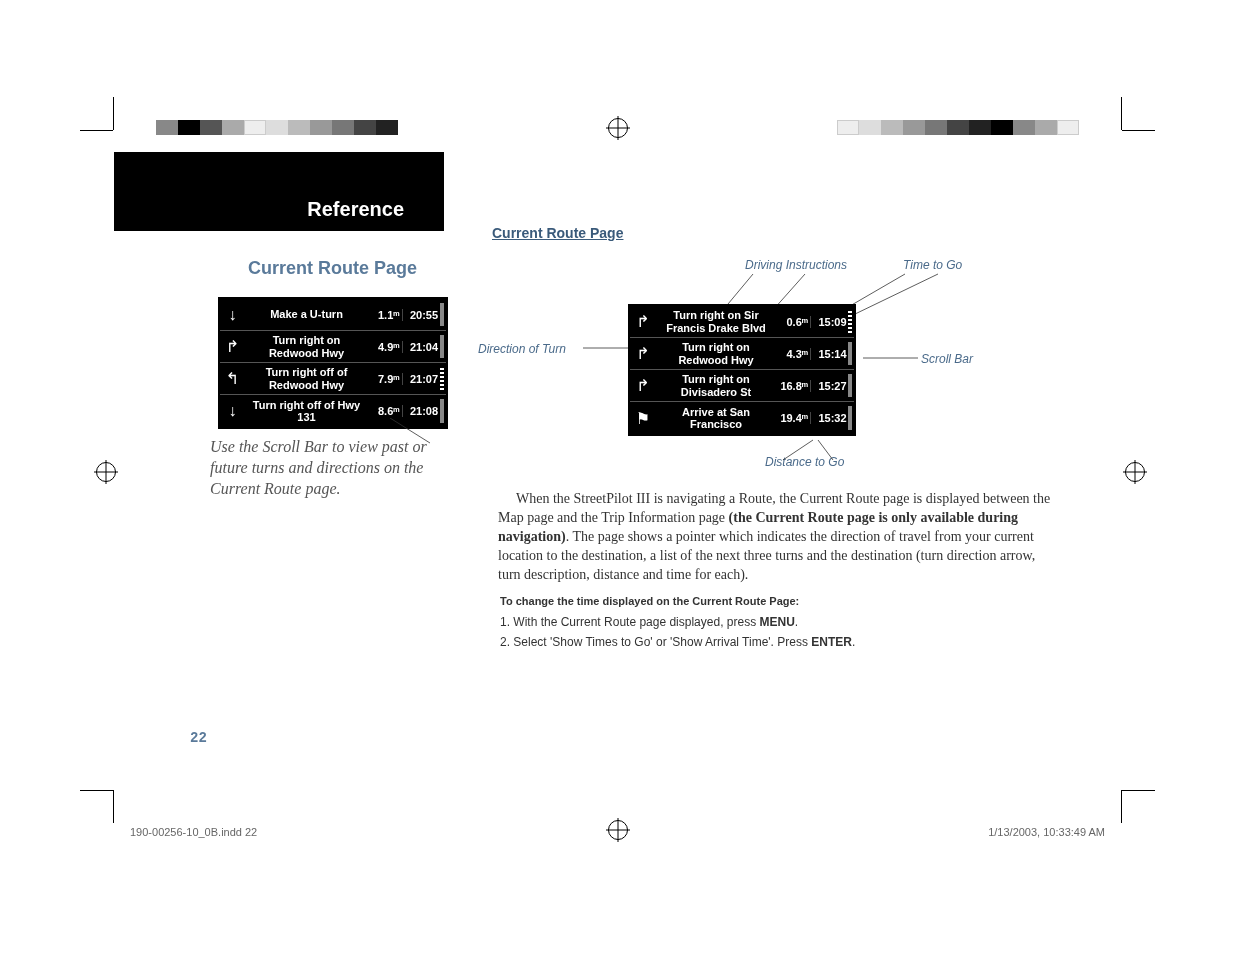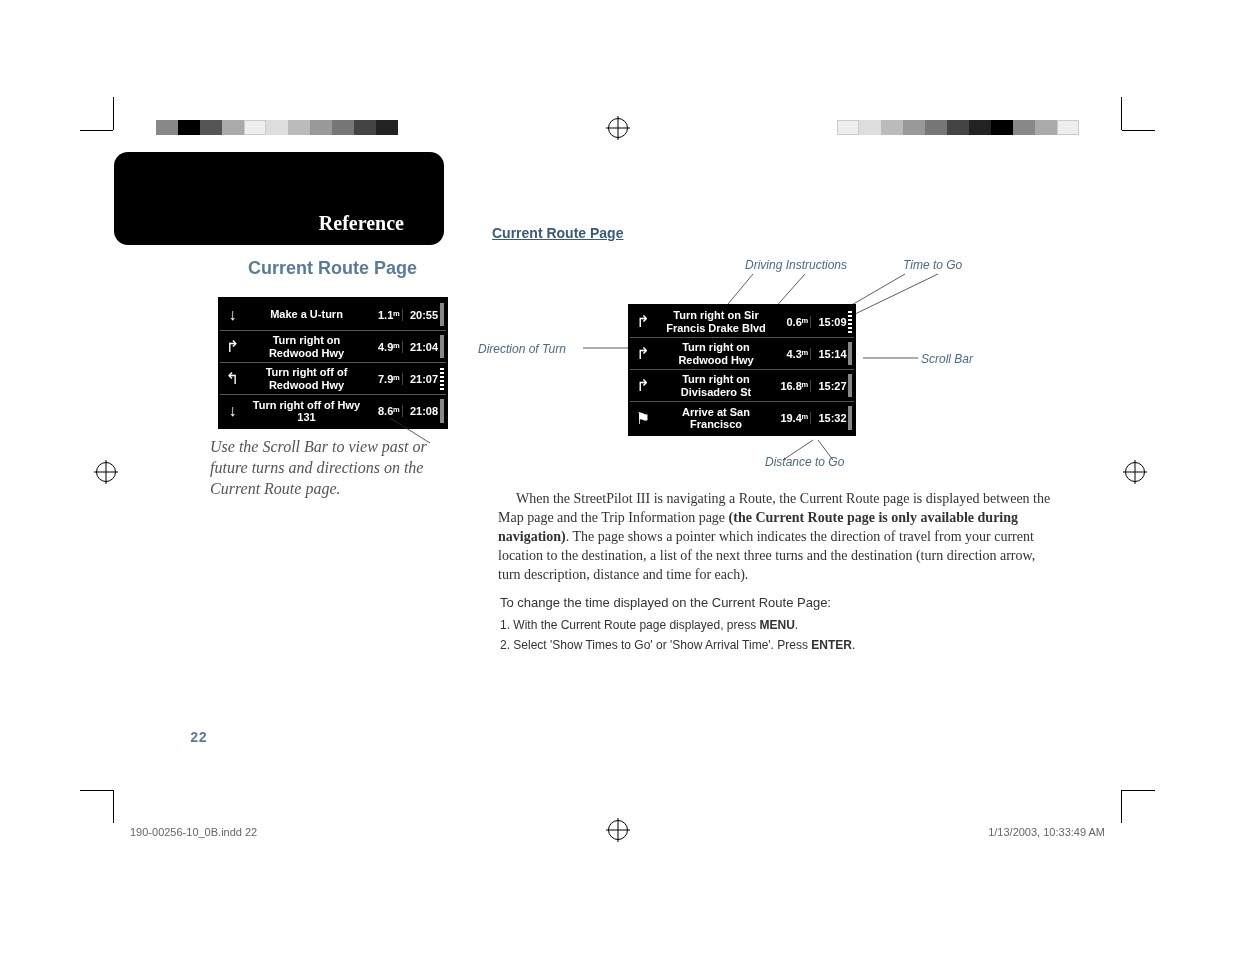--- a/index.html
+++ b/index.html
@@ -50,29 +50,28 @@
   .sw.c3 { background: #555; } .sw.c4 { background: #aaa; }
   .sw.c5 { background: #eee; border:1px solid #ccc; } .sw.c6 { background: #ddd; }
   .sw.c7 { background: #bbb; } .sw.c8 { background: #999; }
   .sw.c9 { background: #777; } .sw.c10 { background: #444; }
   .sw.c11 { background: #222; }
 
   
   .blackband {
     position: absolute;
     left: 114px; top: 152px;
-    width: 330px; height: 93px;
+    width: 330px; height: 79px;
     background: #000;
     color: #fff;
     display: flex;
     align-items: flex-end;
     justify-content: flex-end;
     padding: 0 40px 10px 0;
-    font-family: Liberation Serif, serif;
-    border-radius: 14px;
+    font-family: Liberation Sans, sans-serif;
   }
   .blackband .ref { font-size: 20px; font-weight: 600; }
 
   .section-title-right {
     position: absolute;
     left: 492px; top: 225px;
     font-family: Verdana, Geneva, sans-serif;
     font-size: 14px; font-weight: bold;
     color: #3a5a7a;
     text-decoration: underline;
@@ -175,21 +174,21 @@
     left: 482px; top: 490px;
     width: 570px;
     font-size: 14px;
     color: #333;
     line-height: 1.35;
   }
   .bodytext p { margin-bottom: 8px; text-indent: 18px; margin-left: 16px; }
   .bodytext .bold { font-weight: bold; }
   .bodytext h3 {
     font-family: Verdana, Geneva, sans-serif;
-    font-size: 13px; font-weight: normal;
+    font-size: 11px; font-weight: bold;
     margin: 10px 0 5px 18px;
     color: #333;
   }
   .bodytext ol { list-style: none; margin-left: 18px; font-family: Verdana, Geneva, sans-serif; font-size: 12px; }
   .bodytext ol li { margin-bottom: 4px; }
 
   .pagenum {
     position: absolute;
     left: 190px; top: 730px;
     font-family: Liberation Mono, monospace;

